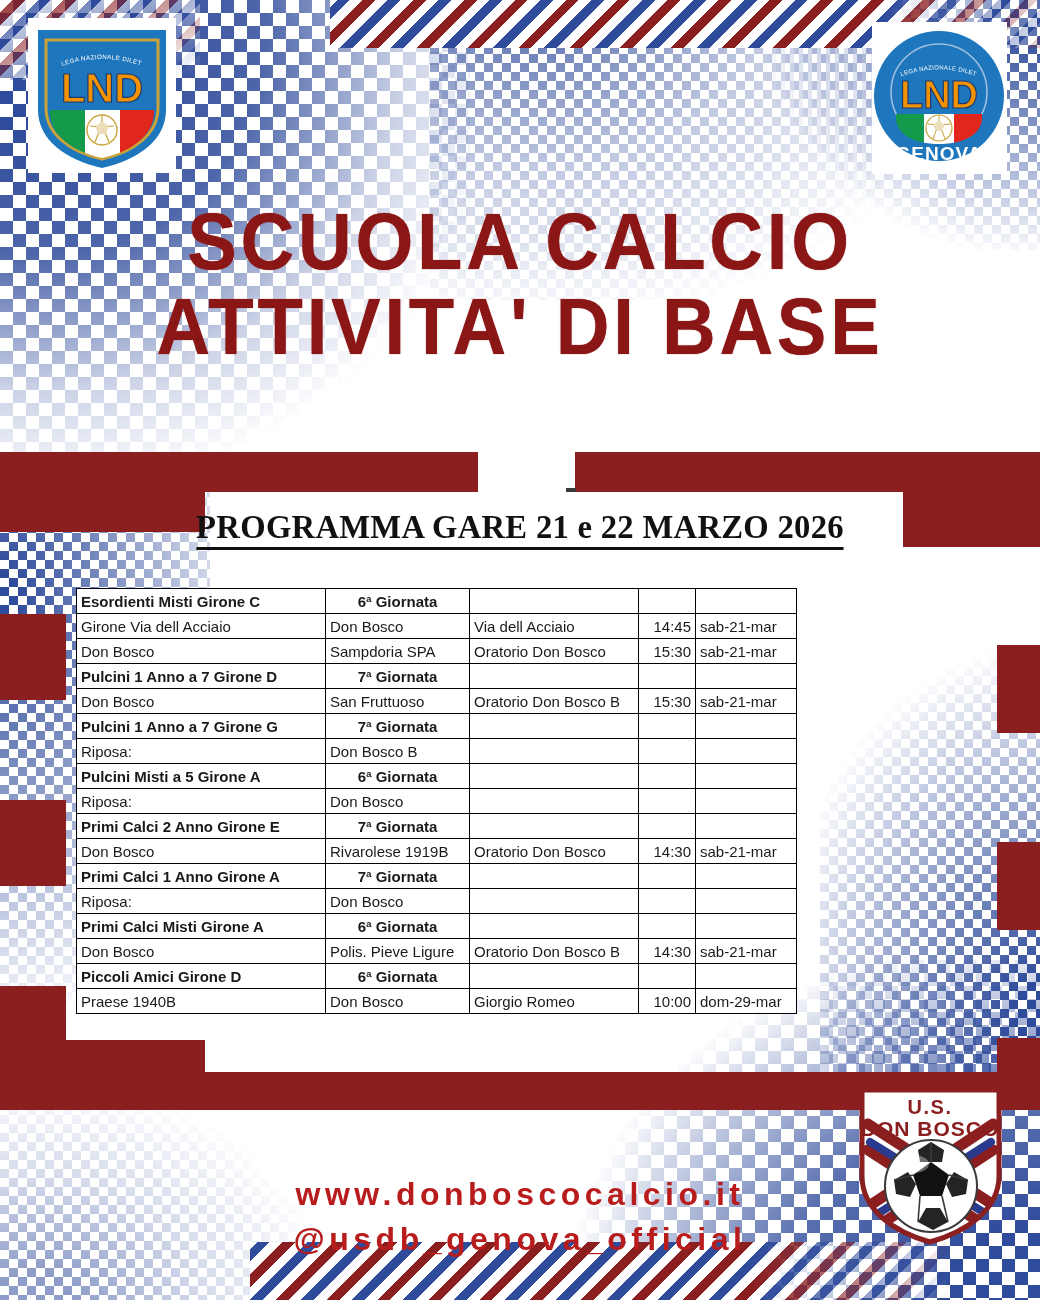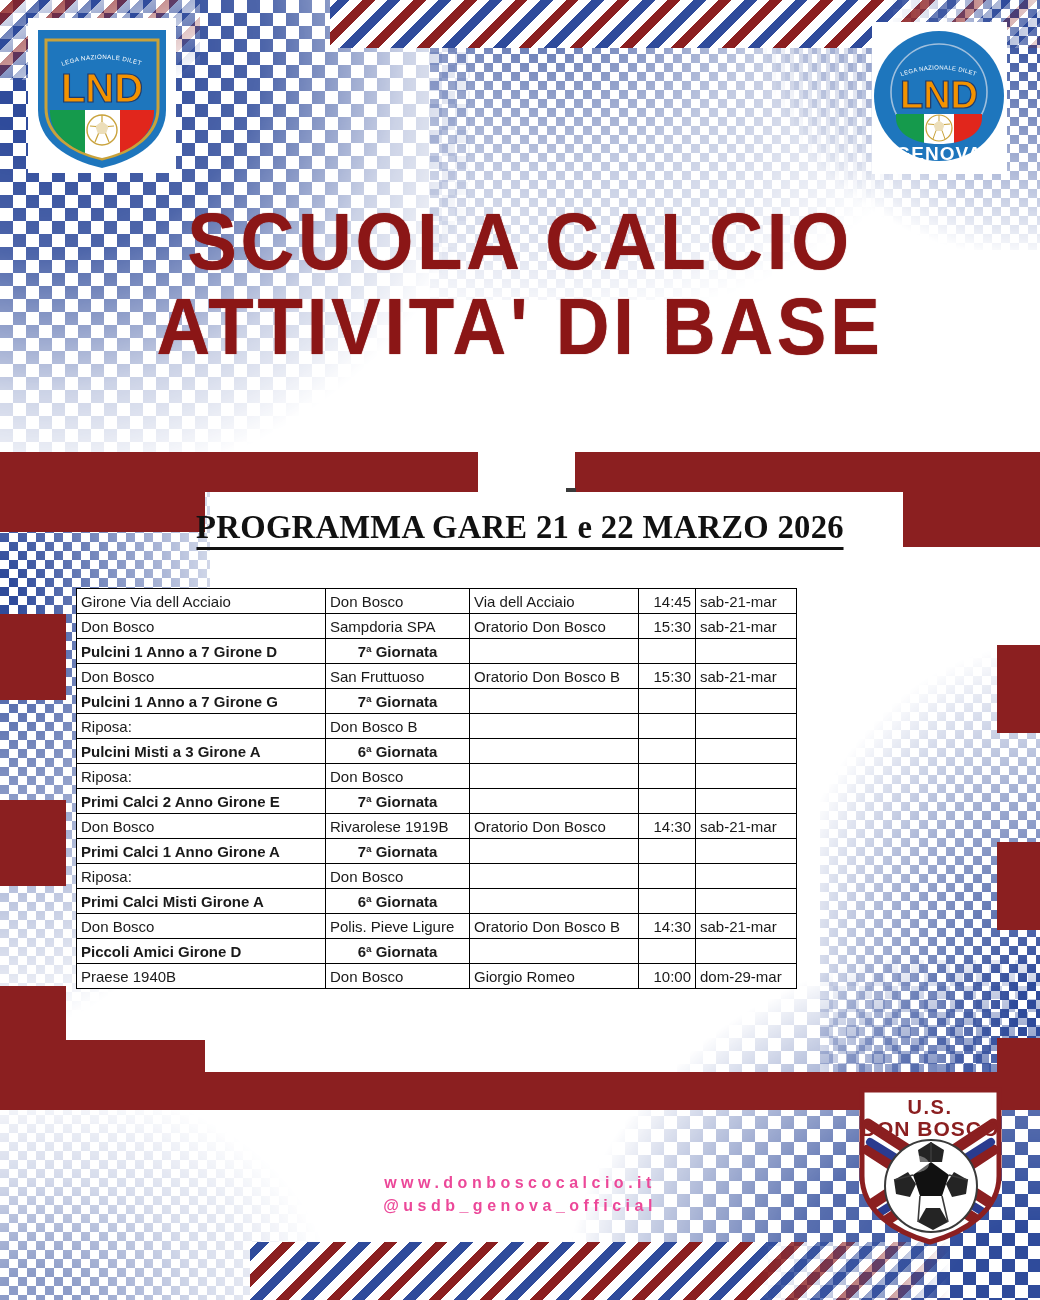--- a/index.html
+++ b/index.html
@@ -193,22 +193,22 @@
   tr.match-row td.c-day{border-right:2px solid #000;}
   tr.cat-row td.c-day{border-right:2px solid #000;}
 
   
   #footer-links{
     position:absolute;left:0;top:1172px;width:1040px;text-align:center;z-index:7;
   }
   .footer-line{
     font-family:"Liberation Sans", sans-serif;
     font-weight:bold;
-    font-size:16px;
-    color:#ec4899;
+    font-size:32px;
+    color:#b91c1c;
     letter-spacing:4.5px;
     line-height:1.42;
   }
 </style>
 </head>
 <body>
 
 <div id="poster">
 
   <div class="halftone" id="ht-top-left"></div>
@@ -342,20 +342,27 @@
   </div>
 
   <div id="title-artifact"></div>
   <div id="programma-title">
     <span>PROGRAMMA GARE 21 e 22 MARZO 2026</span>
   </div>
 
   <div id="schedule-wrap">
     <table id="schedule">
       <tbody id="schedule-body">
+          <tr class="cat-row">
+            <td class="c-cat">Esordienti Misti Girone C</td>
+            <td class="c-round">6ª Giornata</td>
+            <td class="c-venue"></td>
+            <td class="c-time"></td>
+            <td class="c-day"></td>
+          </tr>
           <tr class="match-row">
             <td class="c-home c-cat">Girone Via dell Acciaio</td>
             <td class="c-away c-round">Don Bosco</td>
             <td class="c-venue">Via dell Acciaio</td>
             <td class="c-time">14:45</td>
             <td class="c-day">sab-21-mar</td>
           </tr>
           <tr class="match-row">
             <td class="c-home c-cat">Don Bosco</td>
             <td class="c-away c-round">Sampdoria SPA</td>
@@ -385,21 +392,21 @@
             <td class="c-day"></td>
           </tr>
           <tr class="match-row">
             <td class="c-home c-cat">Riposa:</td>
             <td class="c-away c-round">Don Bosco B</td>
             <td class="c-venue"></td>
             <td class="c-time"></td>
             <td class="c-day"></td>
           </tr>
           <tr class="cat-row">
-            <td class="c-cat">Pulcini Misti a 3 Girone A</td>
+            <td class="c-cat">Pulcini Misti a 5 Girone A</td>
             <td class="c-round">6ª Giornata</td>
             <td class="c-venue"></td>
             <td class="c-time"></td>
             <td class="c-day"></td>
           </tr>
           <tr class="match-row">
             <td class="c-home c-cat">Riposa:</td>
             <td class="c-away c-round">Don Bosco</td>
             <td class="c-venue"></td>
             <td class="c-time"></td>

